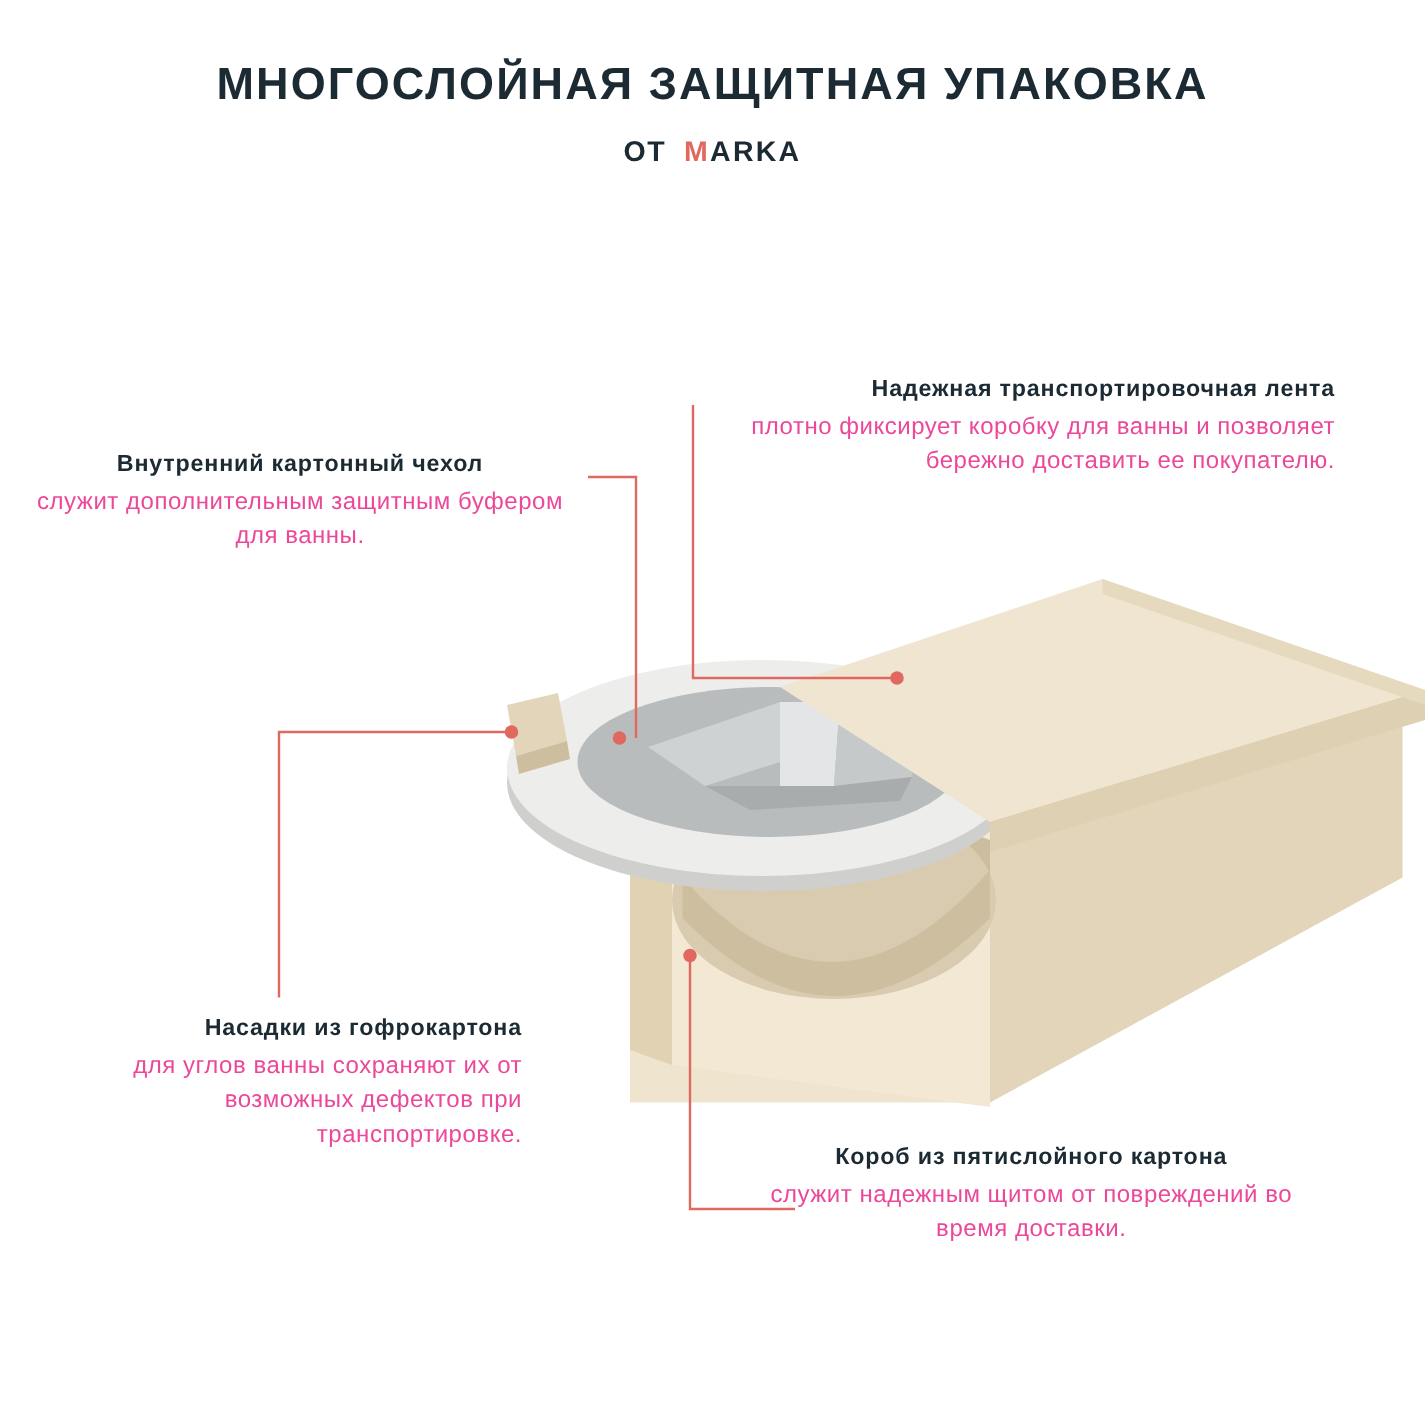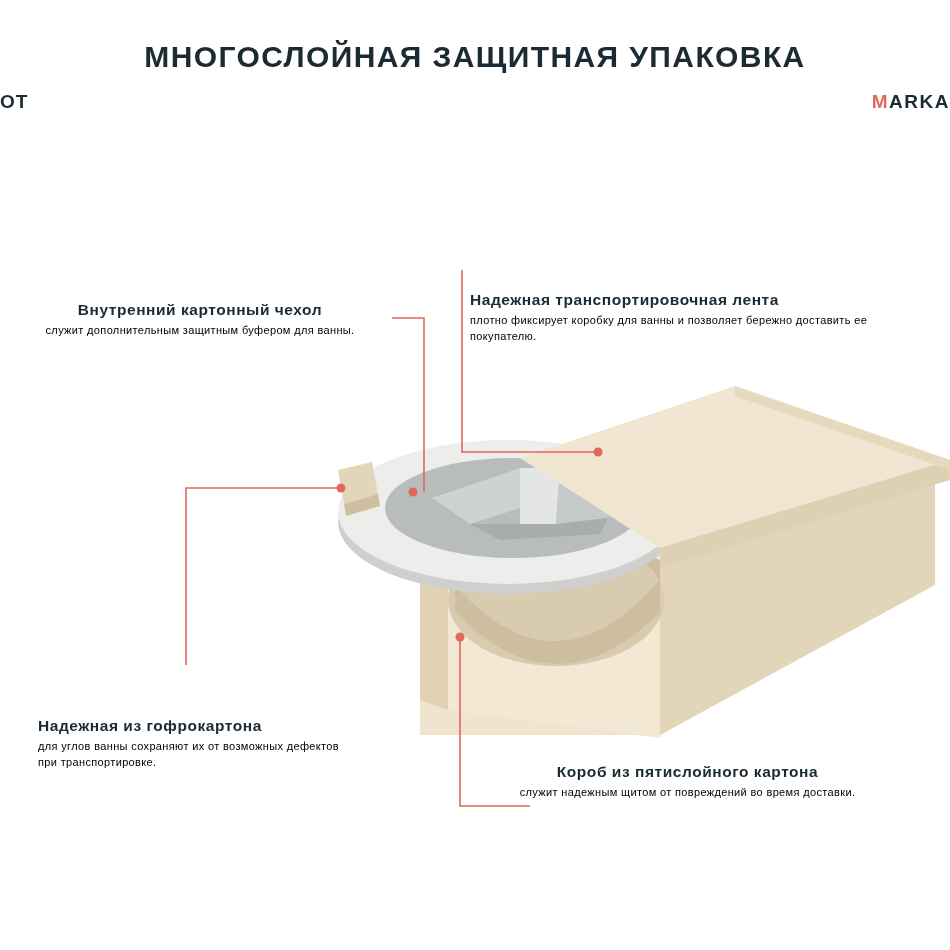--- a/index.html
+++ b/index.html
@@ -35,21 +35,21 @@
     letter-spacing: 1.4px;
     color: #1b2a33;
     text-transform: uppercase;
     margin: 0;
     line-height: 1.1;
   }
   .brandline {
     margin-top: 18px;
     display: flex;
     align-items: center;
-    justify-content: space-between;
+    justify-content: center;
     gap: 12px;
   }
   .brand-pre {
     font-size: 19px;
     font-weight: bold;
     letter-spacing: 1px;
     color: #1b2a33;
     text-transform: uppercase;
   }
   .brand-logo {
@@ -75,32 +75,31 @@
   }
   .callout .c-title {
     font-size: 15.5px;
     font-weight: bold;
     color: #1b2a33;
     letter-spacing: 0.55px;
     line-height: 1.35;
     margin: 0 0 2px 0;
   }
   .callout .c-body {
-    font-size: 11px;
-    color: #000000;
+    font-size: 16px;
+    color: #ec4899;
     letter-spacing: 0.35px;
     line-height: 1.45;
     margin: 0;
   }
   .callout.align-right {
     text-align: center;
   }
   .callout.align-left {
-    text-align: left;
-    margin-top: 40px;
+    text-align: right;
   }
 
   #callout-tape  { left: 470px; top: 250px; width: 420px; }
   #callout-inner { left:  20px; top: 300px; width: 360px; }
   #callout-corner{ left:  38px; top: 676px; width: 310px; }
   #callout-box   { left: 500px; top: 762px; width: 375px; }
 </style>
 </head>
 <body>
 
@@ -170,21 +169,21 @@
     <p class="c-title">Надежная транспортировочная лента</p>
     <p class="c-body">плотно фиксирует коробку для ванны и позволяет бережно доставить ее покупателю.</p>
   </div>
 
   <div class="callout align-right" id="callout-inner">
     <p class="c-title">Внутренний картонный чехол</p>
     <p class="c-body">служит дополнительным защитным буфером для ванны.</p>
   </div>
 
   <div class="callout align-left" id="callout-corner">
-    <p class="c-title">Надежная из гофрокартона</p>
+    <p class="c-title">Насадки из гофрокартона</p>
     <p class="c-body">для углов ванны сохраняют их от возможных дефектов при транспортировке.</p>
   </div>
 
   <div class="callout align-right" id="callout-box">
     <p class="c-title">Короб из пятислойного картона</p>
     <p class="c-body">служит надежным щитом от повреждений во время доставки.</p>
   </div>
 
 </div>
 

